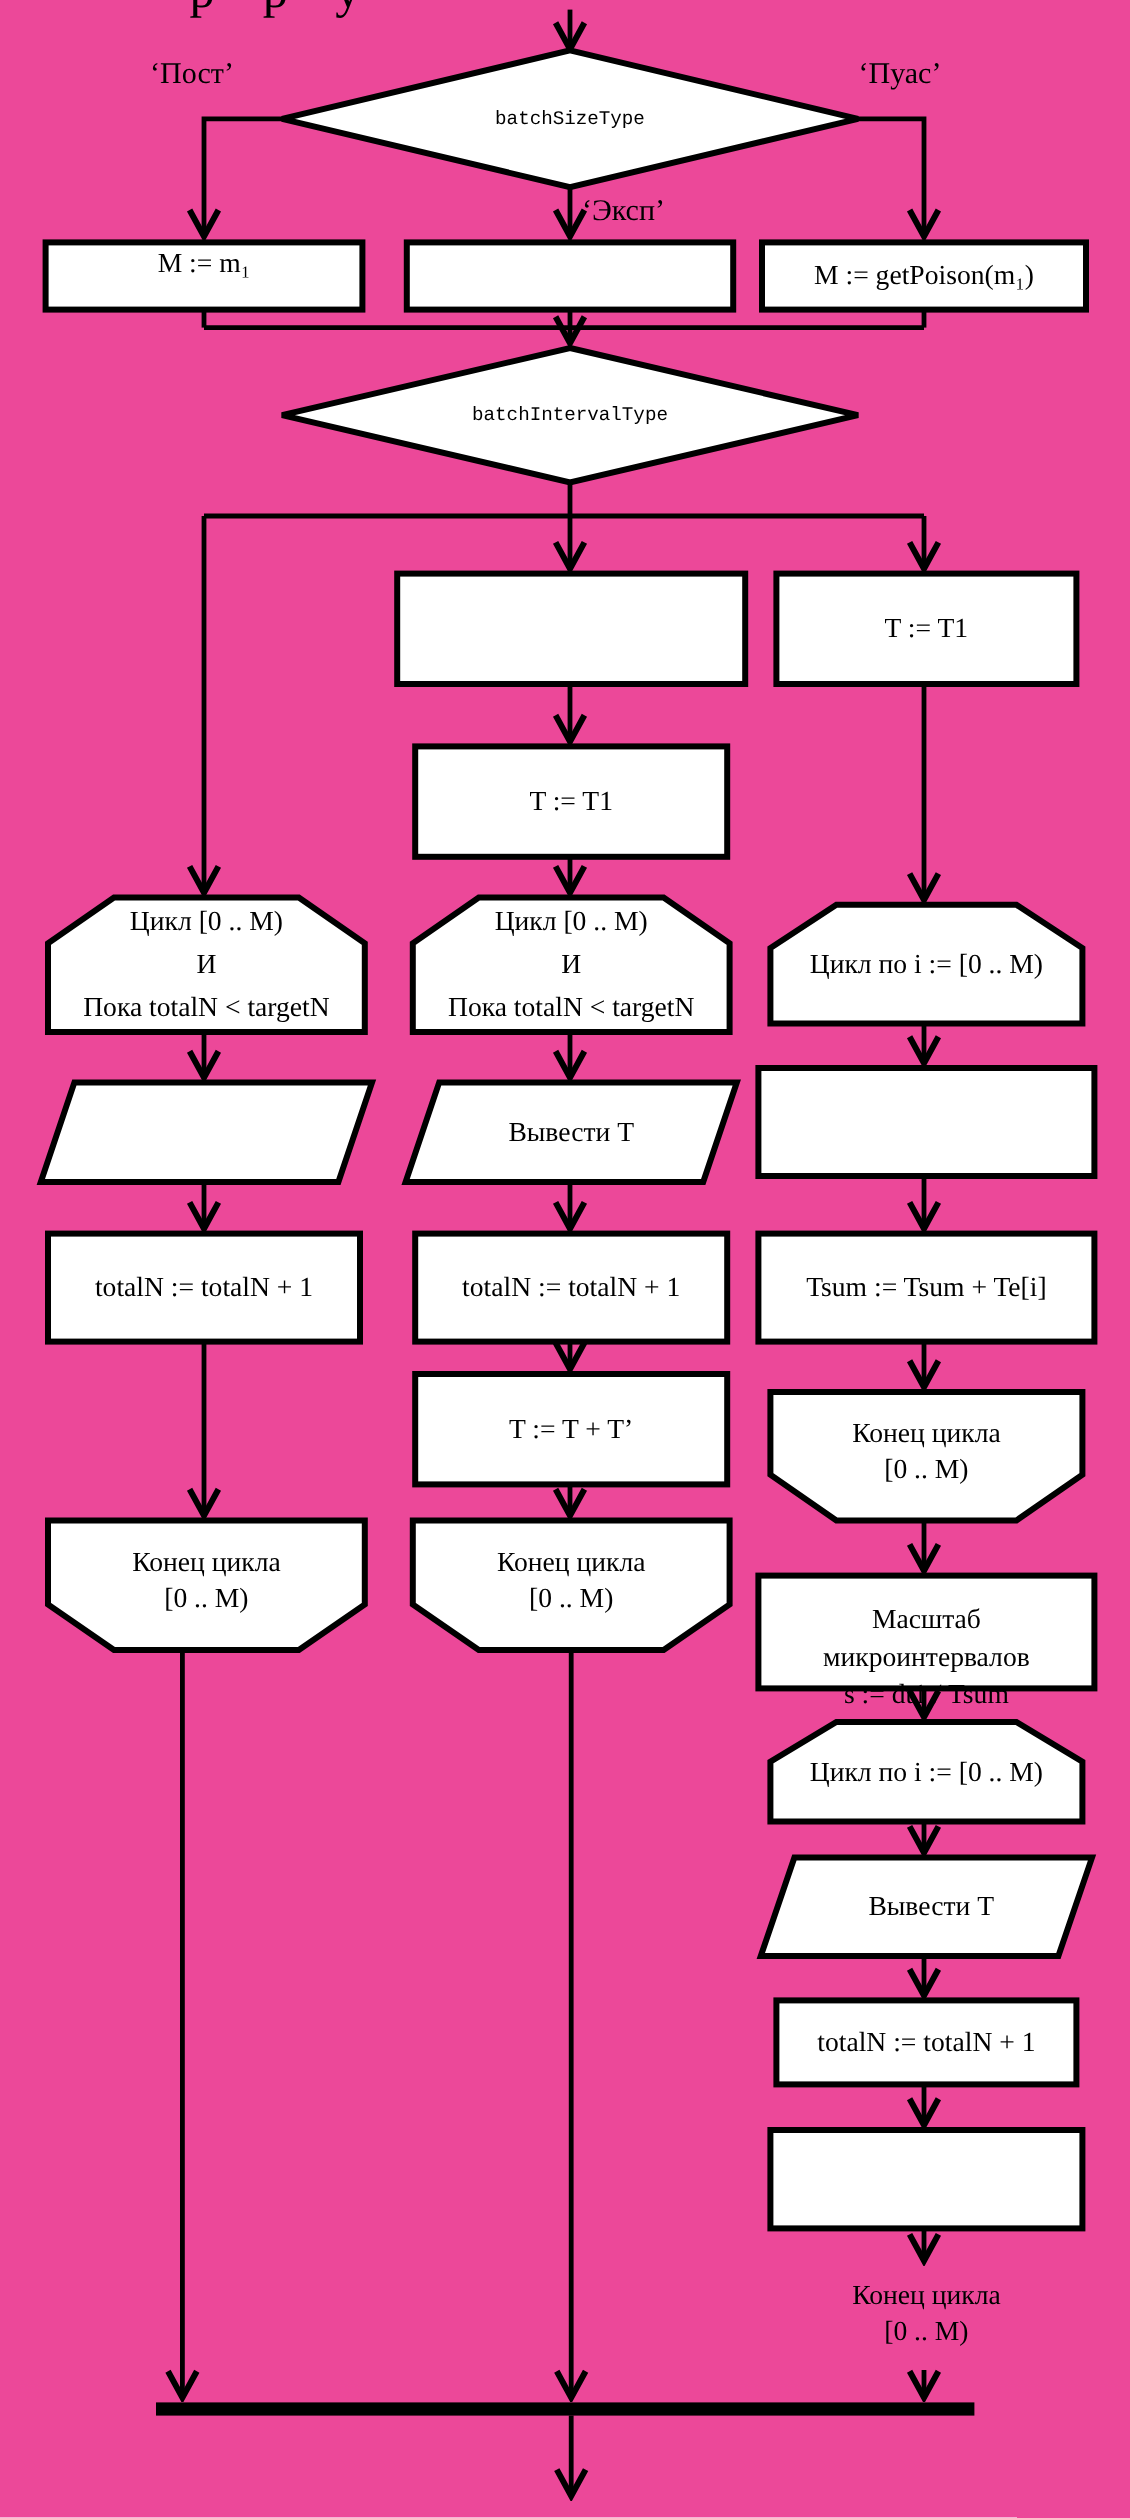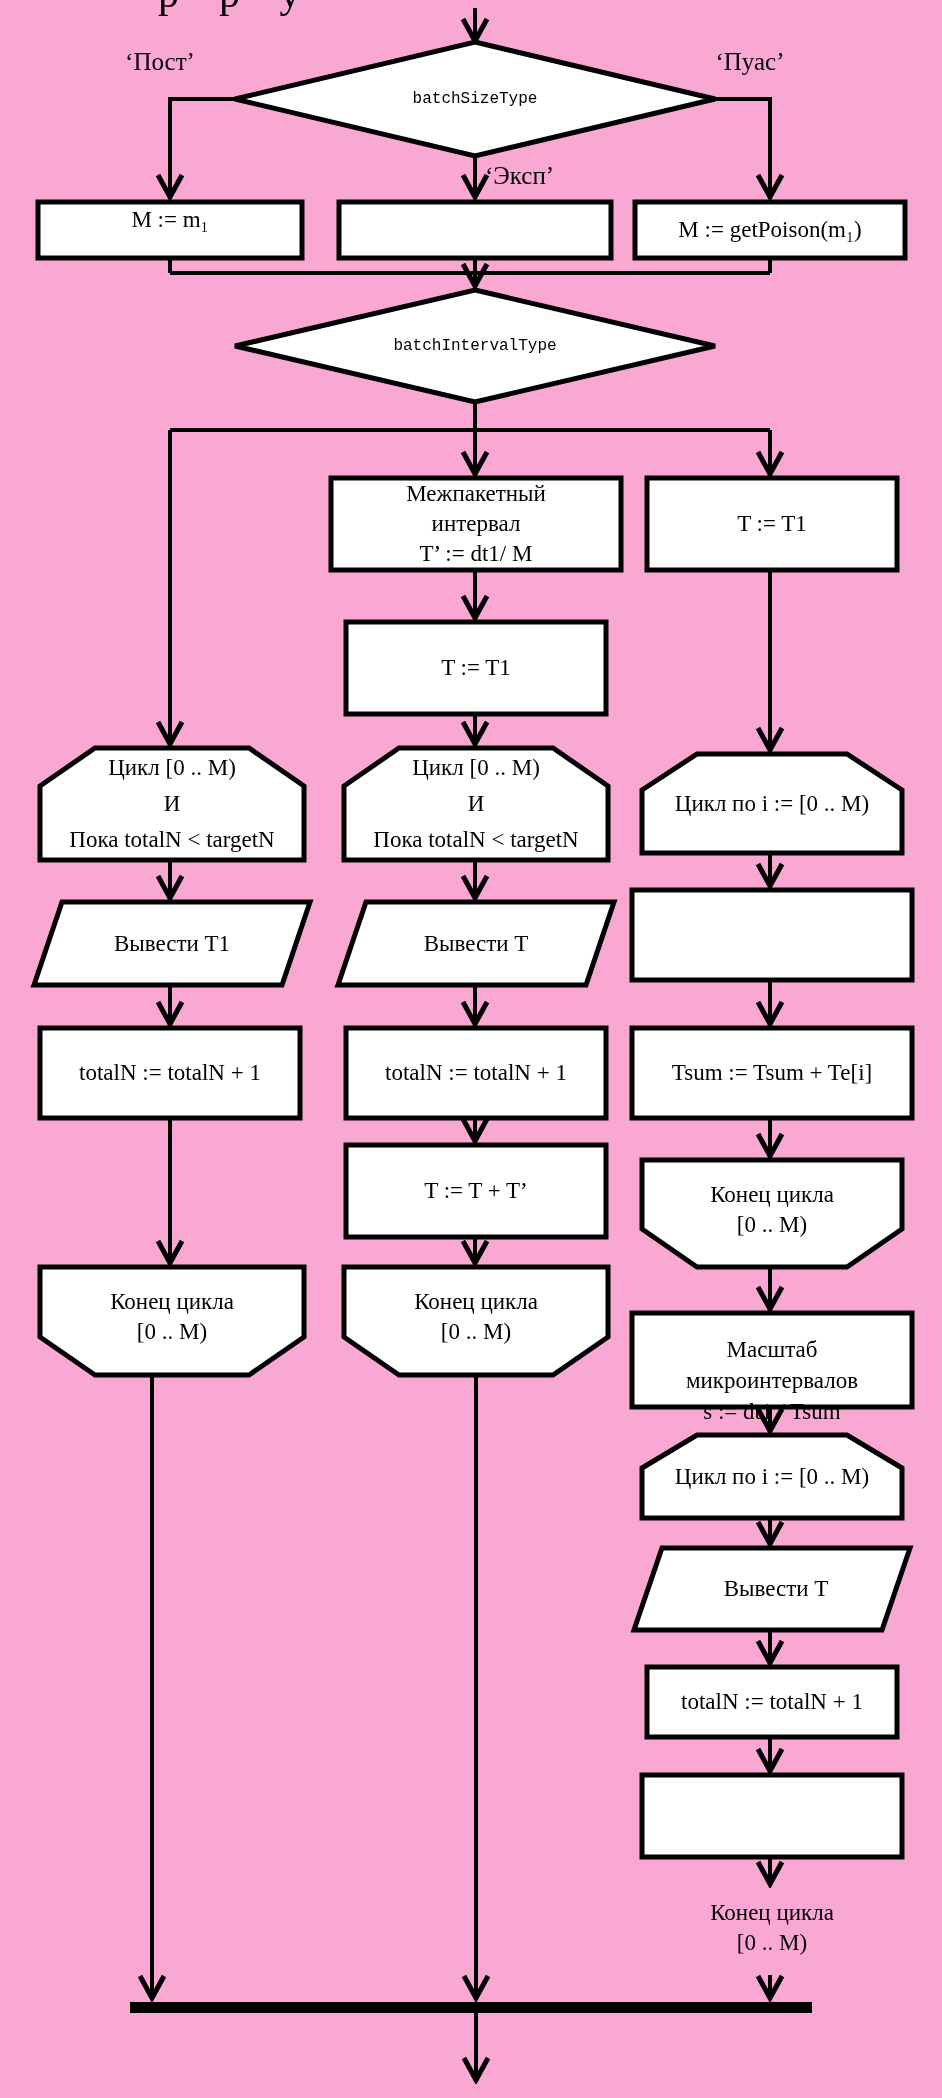--- a/index.html
+++ b/index.html
@@ -1,17 +1,17 @@
 <!DOCTYPE html>
 <html><head>
 <meta charset="utf-8">
 <style>
   html,body { margin:0; padding:0; background:#fff; }
   .stage {
-    position:relative; width:942px; height:2098px; background:#f9a8d4;
+    position:relative; width:942px; height:2098px; background:#ec4899;
     overflow:hidden;
     font-family:"Liberation Serif","DejaVu Serif",serif;
     color:#000;
   }
   .stage svg.wires { position:absolute; left:0; top:0; }
   .lbl {
     position:absolute; display:flex; align-items:center; justify-content:center;
     text-align:center; white-space:pre-line;
     font-size:23px; line-height:30px; color:#000; pointer-events:none;
   }
@@ -114,35 +114,31 @@
   <div class="lbl branch" style="left:100px; top:46px; width:120px; height:32px;">‘Пост’</div>
   <div class="lbl branch" style="left:690px; top:46px; width:120px; height:32px;">‘Пуас’</div>
   <div class="lbl diamond" style="left:325px; top:82px; width:300px; height:34px;">batchSizeType</div>
   <div class="lbl branch" style="left:485px; top:160px; width:130px; height:32px; justify-content:flex-start; text-align:center;">‘Эксп’</div>
 
   <div class="lbl" style="left:38px;  top:192px; width:264px; height:56px;">M := m₁</div>
   <div class="lbl" style="left:635px; top:202px; width:270px; height:56px;">M := getPoison(m₁)</div>
 
   <div class="lbl diamond" style="left:325px; top:329px; width:300px; height:34px;">batchIntervalType</div>
 
-  <div class="lbl" style="left:331px; top:478px; width:290px; height:92px;">Межпакетный
-интервал
-T’ := dt1/ M</div>
   <div class="lbl" style="left:647px; top:478px; width:250px; height:92px;">T := T1</div>
   <div class="lbl" style="left:346px; top:622px; width:260px; height:92px;">T := T1</div>
 
   <div class="lbl loop3" style="left:40px;  top:748px; width:264px; height:112px;">Цикл [0 .. M)
 И
 Пока totalN &lt; targetN</div>
   <div class="lbl loop3" style="left:344px; top:748px; width:264px; height:112px;">Цикл [0 .. M)
 И
 Пока totalN &lt; targetN</div>
   <div class="lbl" style="left:642px; top:754px; width:260px; height:99px;">Цикл по i := [0 .. M)</div>
 
-  <div class="lbl" style="left:48px;  top:902px; width:248px; height:83px;">Вывести T1</div>
   <div class="lbl" style="left:352px; top:902px; width:248px; height:83px;">Вывести T</div>
 
   <div class="lbl" style="left:40px;  top:1028px; width:260px; height:90px;">totalN := totalN + 1</div>
   <div class="lbl" style="left:346px; top:1028px; width:260px; height:90px;">totalN := totalN + 1</div>
   <div class="lbl" style="left:632px; top:1028px; width:280px; height:90px;">Tsum := Tsum + Te[i]</div>
 
   <div class="lbl" style="left:346px; top:1145px; width:260px; height:92px;">T := T + T’</div>
   <div class="lbl" style="left:642px; top:1160px; width:260px; height:100px;">Конец цикла
 [0 .. M)</div>
 

